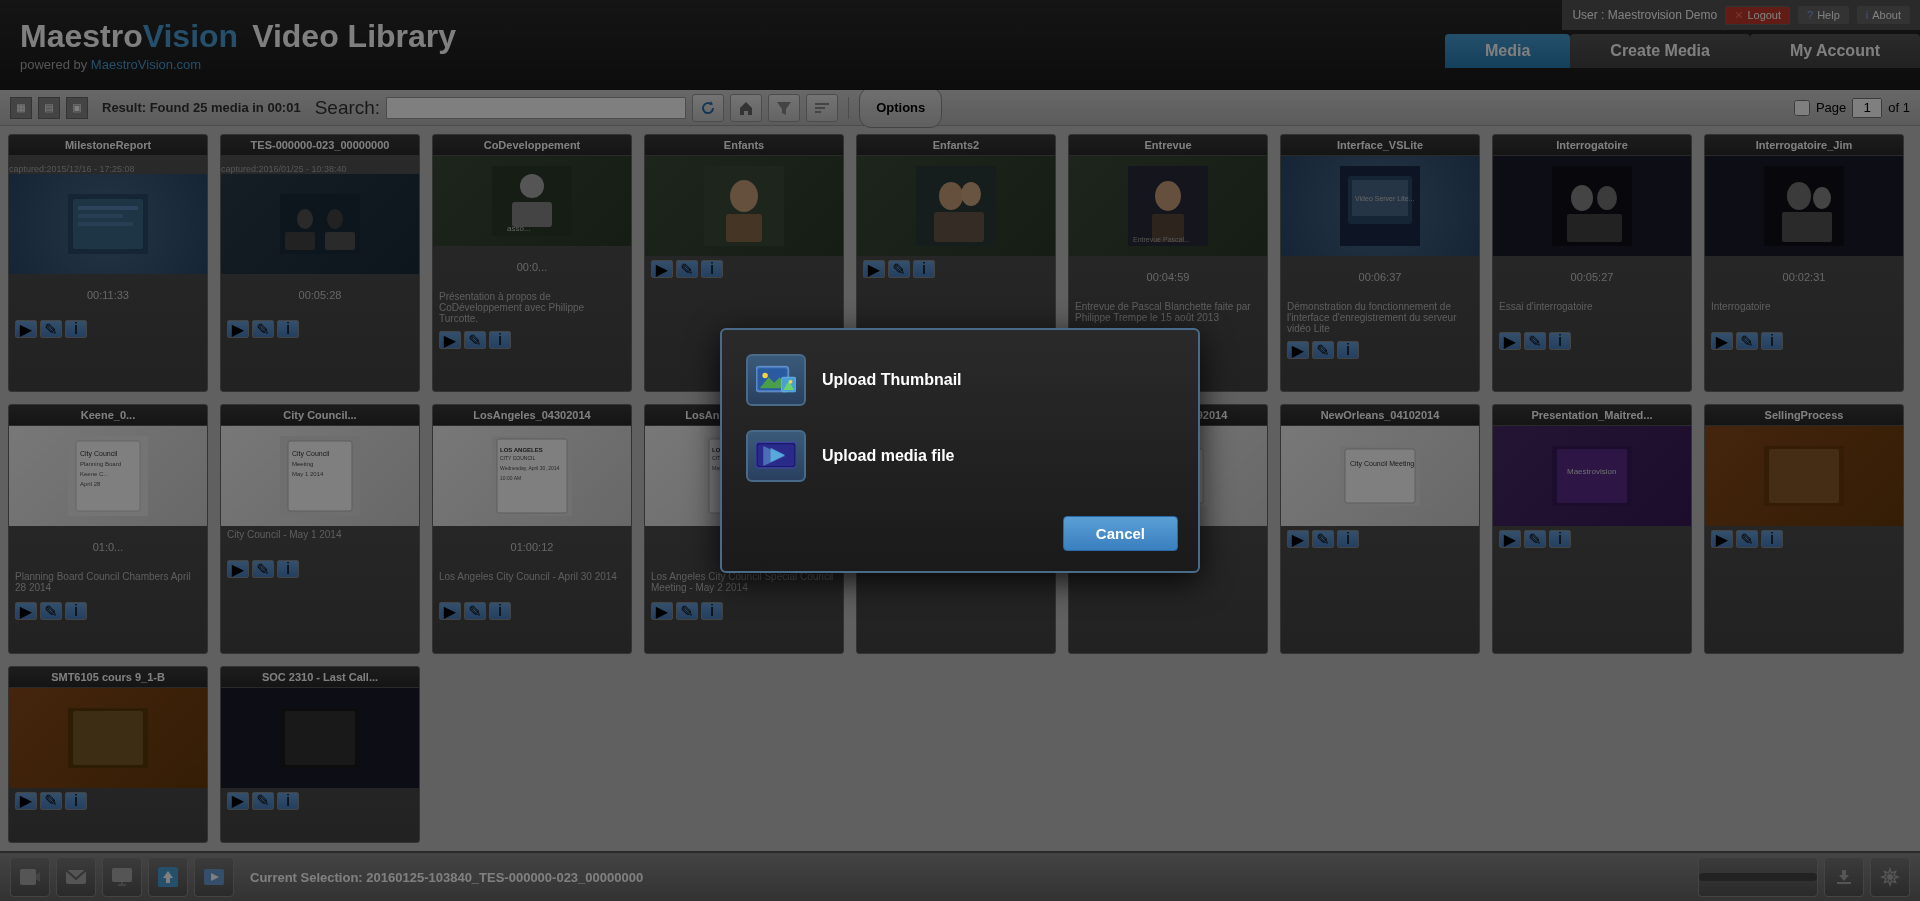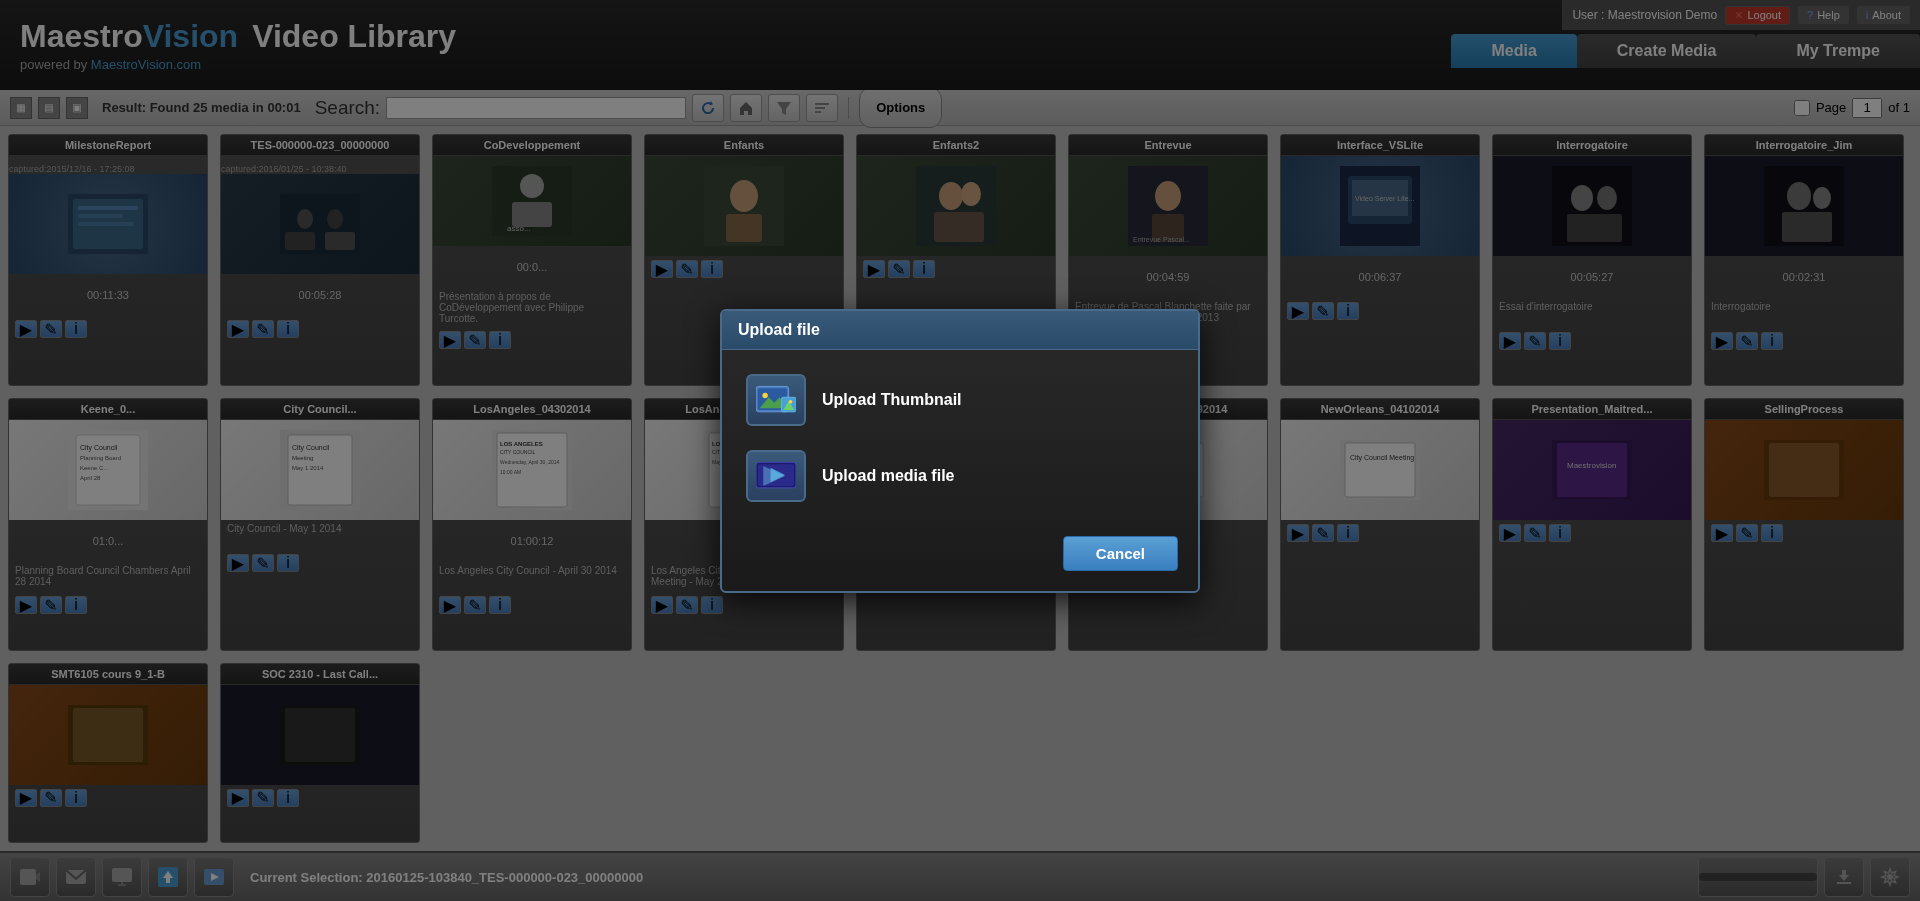--- a/index.html
+++ b/index.html
@@ -113,21 +113,21 @@
       </button>
     </div>
     <div id="nav-tabs">
       <div class="nav-tab active">
         <span>Media</span>
       </div>
       <div class="nav-tab inactive">
         <span>Create Media</span>
       </div>
       <div class="nav-tab inactive">
-        <span>My Trempe</span>
+        <span>My Account</span>
       </div>
     </div>
   </div>
 </div>
 
 <div id="toolbar">
   <div class="view-btn">▦</div>
   <div class="view-btn">▤</div>
   <div class="view-btn">▣</div>
   <span id="result-text">Result: Found 25 media in 00:01</span>
@@ -283,20 +283,21 @@
     <div class="card-title">Interface_VSLite</div>
     <div class="card-thumb thumb-blue">
       <svg width="80" height="80" viewBox="0 0 80 80">
           <rect width="80" height="80" fill="#1a2a4a"></rect>
           <rect x="8" y="10" width="64" height="48" fill="#2a4a6a" rx="3"></rect>
           <rect x="12" y="14" width="56" height="36" fill="#4a6a8a"></rect>
           <text x="15" y="35" font-size="7" fill="#ccc">Video Server Lite...</text>
         </svg>
     </div>
     <div class="card-duration">00:06:37</div>
+    <div class="card-desc">Démonstration du fonctionnement de l'interface d'enregistrement du serveur vidéo Lite</div>
     <div class="card-actions">
       <div class="card-action-btn">▶</div>
       <div class="card-action-btn">✎</div>
       <div class="card-action-btn">i</div>
     </div>
   </div>
 
   <div class="media-card">
     <div class="card-title">Interrogatoire</div>
     <div class="card-thumb thumb-dark">
@@ -580,21 +581,20 @@
       <svg width="20" height="20" viewBox="0 0 20 20">
           <circle cx="10" cy="10" r="3" fill="#aaa"></circle>
           <path d="M10 2 L11.5 6 L15.5 4.5 L14 8.5 L18 10 L14 11.5 L15.5 15.5 L11.5 14 L10 18 L8.5 14 L4.5 15.5 L6 11.5 L2 10 L6 8.5 L4.5 4.5 L8.5 6 Z" fill="none" stroke="#aaa" stroke-width="1.5"></path>
         </svg>
     </div>
   </div>
 </div>
 
 <div id="overlay">
   <div id="upload-dialog">
-    <div id="dialog-title-bar">Upload file</div>
     <div id="dialog-body">
 
       <div class="upload-option">
         <div class="upload-icon-box">
           <svg width="44" height="38" viewBox="0 0 44 38">
             <rect x="0" y="4" width="36" height="28" rx="3" fill="#4a7abf" stroke="#6a9ad4" stroke-width="1"></rect>
             <rect x="2" y="6" width="32" height="24" rx="2" fill="#2a5a9f"></rect>
             <circle cx="10" cy="14" r="3" fill="#ffd040"></circle>
             <polygon points="4,28 14,16 20,22 26,16 34,28" fill="#4a9f4a"></polygon>
             <rect x="28" y="16" width="16" height="16" rx="2" fill="#4a9fd4" stroke="#6ab4e8" stroke-width="1"></rect>

